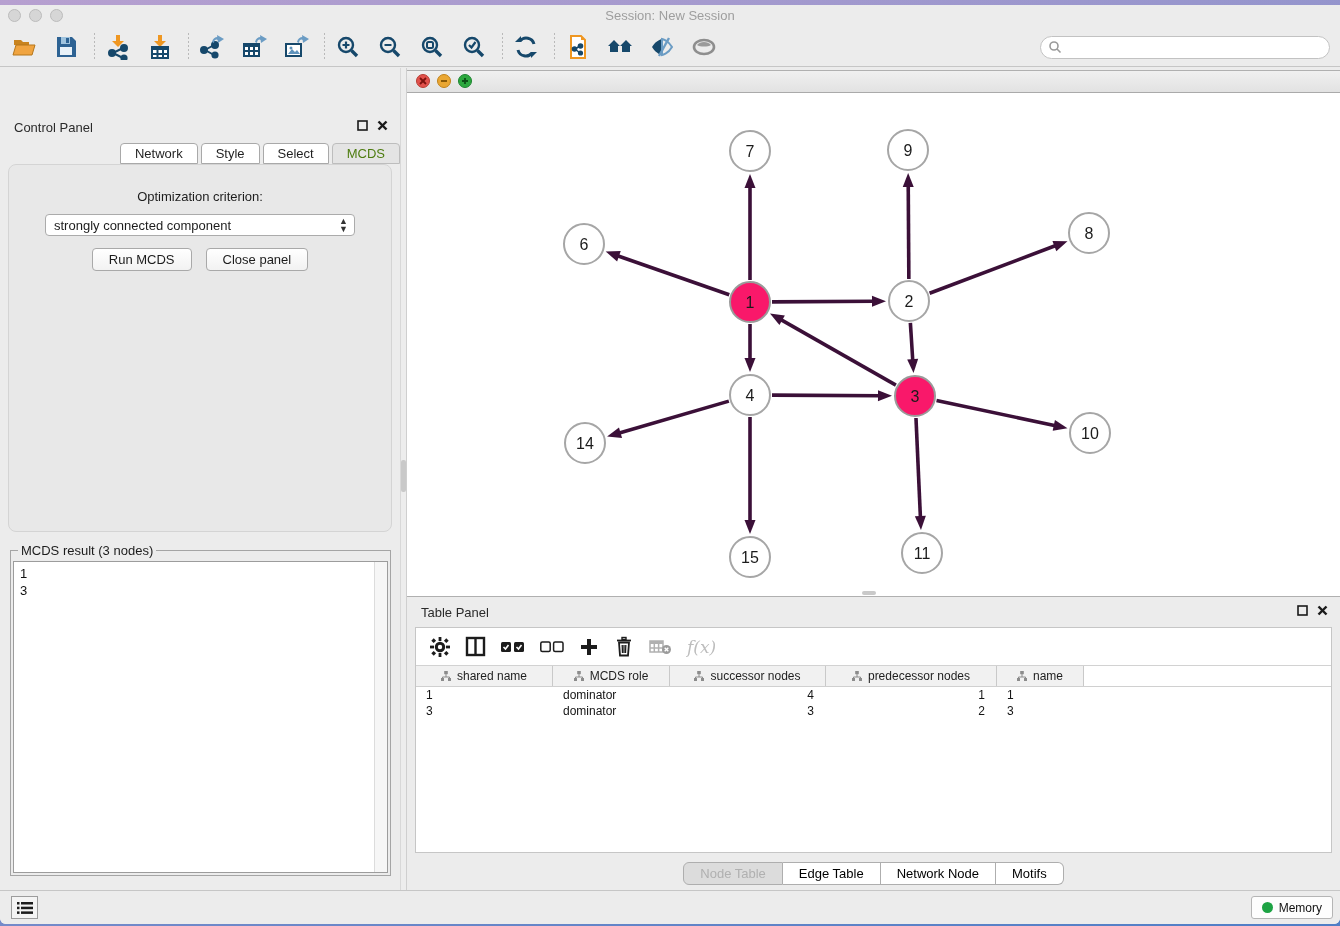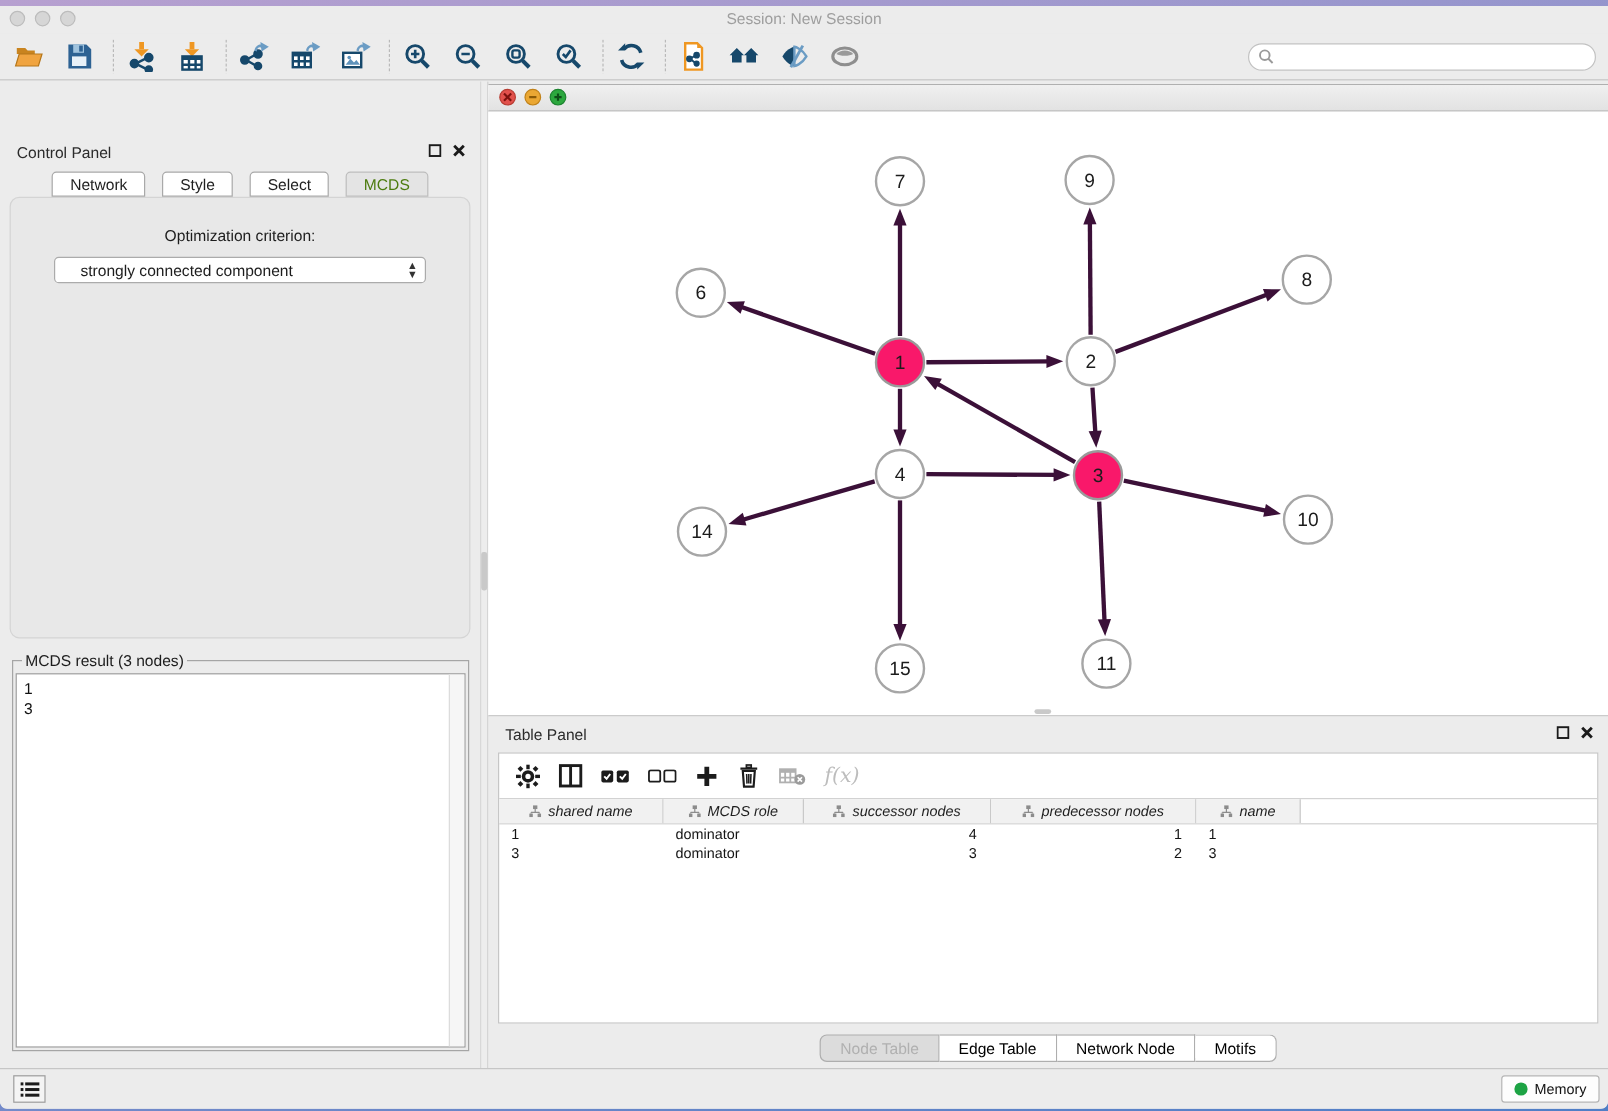--- a/index.html
+++ b/index.html
@@ -34,35 +34,35 @@
   
   .main { position:absolute; top:63px; left:0; right:0; bottom:34px; }
   .control-panel { position:absolute; left:0; top:0; width:400px; bottom:0; background:#ececec;margin-top:44px; }
   .vdivider { position:absolute; left:400px; top:0; width:7px; bottom:0; background:#ededed; border-left:1px solid #d8d8d8; border-right:1px solid #cfcfcf; }
   .vthumb { position:absolute; left:0; top:392px; width:5px; height:32px; background:#c9c9c9; border-radius:2px; }
   .rightside { position:absolute; left:407px; right:0; top:0; bottom:0; }
   
   .panel-head { position:relative; height:26px; }
   .panel-title { position:absolute; left:14px; top:8px; font-size:13px; color:#2b2b2b; }
   .panel-btns { position:absolute; right:12px; top:8px; display:flex; gap:9px; align-items:center; }
-  .cp-tabs { display:flex; justify-content:center; gap:14px; height:21px; margin-top:5px; position:relative; z-index:2; }
+  .cp-tabs { display:flex; justify-content:flex-end; gap:3px; height:21px; margin-top:5px; position:relative; z-index:2; }
   .cp-tab {
     padding:2px 14px; font-size:13px; background:#fff; border:1px solid #a9a9a9;
     border-radius:4px 4px 0 0; color:#1f1f1f; line-height:16px;
   }
   .cp-tab.active { background:#e4e4e4; color:#4d7c0f; border-color:#bdbdbd; }
   .cp-box {
     position:absolute; left:8px; right:8px; top:52px; height:368px;
     background:#e8e8e8; border:1px solid #d4d4d4; border-radius:8px;
   }
   .opt-label { text-align:center; margin-top:24px; font-size:13px; color:#1d1d1d; }
   .opt-select {
     margin:10px auto 0; width:310px; height:22px; background:#fff;
     border:1px solid #ababab; border-radius:4px; display:flex; align-items:center;
-    font-size:13px; color:#1d1d1d; padding-left:21px; position:relative;
+    font-size:13px; color:#1d1d1d; padding-left:8px; position:relative;
   }
   .stepper { position:absolute; right:6px; top:2px; display:flex; flex-direction:column; line-height:8px; font-size:9px; color:#333; }
   .cp-buttons { display:flex; justify-content:center; gap:14px; margin-top:12px; }
   .cp-btn {
     height:23px; padding:0 16px; font-size:13px; color:#1c1c1c;
     background:linear-gradient(#ffffff,#f2f2f2); border:1px solid #a9a9a9; border-radius:4px;
   }
   fieldset.result {
     position:absolute; left:10px; right:9px; top:431px; bottom:14px;
     border:1px solid #a5a5a5; padding:2px;
@@ -85,21 +85,21 @@
   .net-title { position:absolute; left:0; right:0; top:3px; text-align:center; font-size:13px; color:#1a1a1a; }
   .net-canvas { position:absolute; left:0; right:0; top:22px; bottom:0; background:#fff; }
   .hthumb { position:absolute; left:455px; bottom:1px; width:14px; height:4px; background:#c9c9c9; border-radius:2px; }
   
   .table-panel { position:absolute; left:0; right:0; top:529px; bottom:0; background:#ececec; }
   .tp-head { position:relative; height:30px; }
   .tp-container { position:absolute; left:8px; right:8px; top:30px; height:226px; background:#fff; border:1px solid #c6c6c6; }
   .tp-toolbar { height:38px; display:flex; align-items:center; padding-left:14px; gap:15px; border-bottom:1px solid #d2d2d2; }
   .tp-tool { display:flex; align-items:center; justify-content:center; }
   .fx { font-family:"DejaVu Serif", serif; font-style:italic; font-size:17px; color:#bdbdbd; }
-  .tbl-header { display:flex; height:21px; border-bottom:1px solid #d0d0d0;font-style:italic; }
+  .tbl-header { display:flex; height:21px; border-bottom:1px solid #d0d0d0; }
   .th-cell {
     background:#f1f1f1; border-right:1px solid #c9c9c9; font-size:12px; color:#1e1e1e;
     display:flex; align-items:center; justify-content:center; gap:6px;
   }
   .tbl-row { display:flex; height:16px; font-size:12px; color:#141414; }
   .td-cell { overflow:hidden; white-space:nowrap; }
   .tp-tabs { position:absolute; left:0; right:0; bottom:5px; display:flex; justify-content:center; }
   .tp-tab {
     height:23px; padding:3px 16px; font-size:13px; background:#fff;
     border:1px solid #aeaeae; border-left:none; color:#000000;
@@ -330,20 +330,24 @@
           <div class="cp-tab active">MCDS</div>
         </div>
       <div class="cp-box">
         <div class="opt-label">Optimization criterion:</div>
         <div class="opt-select">
           <span>strongly connected component</span>
           <span class="stepper">
               <span>▲</span>
               <span>▼</span>
             </span>
+        </div>
+        <div class="cp-buttons">
+          <button class="cp-btn">Run MCDS</button>
+          <button class="cp-btn">Close panel</button>
         </div>
       </div>
       <fieldset class="result">
         <legend>MCDS result (3 nodes)</legend>
         <div class="result-inner">
           <div class="result-text" id="result-text">1
 3</div>
           <div class="result-scroll"></div>
         </div>
       </fieldset>

